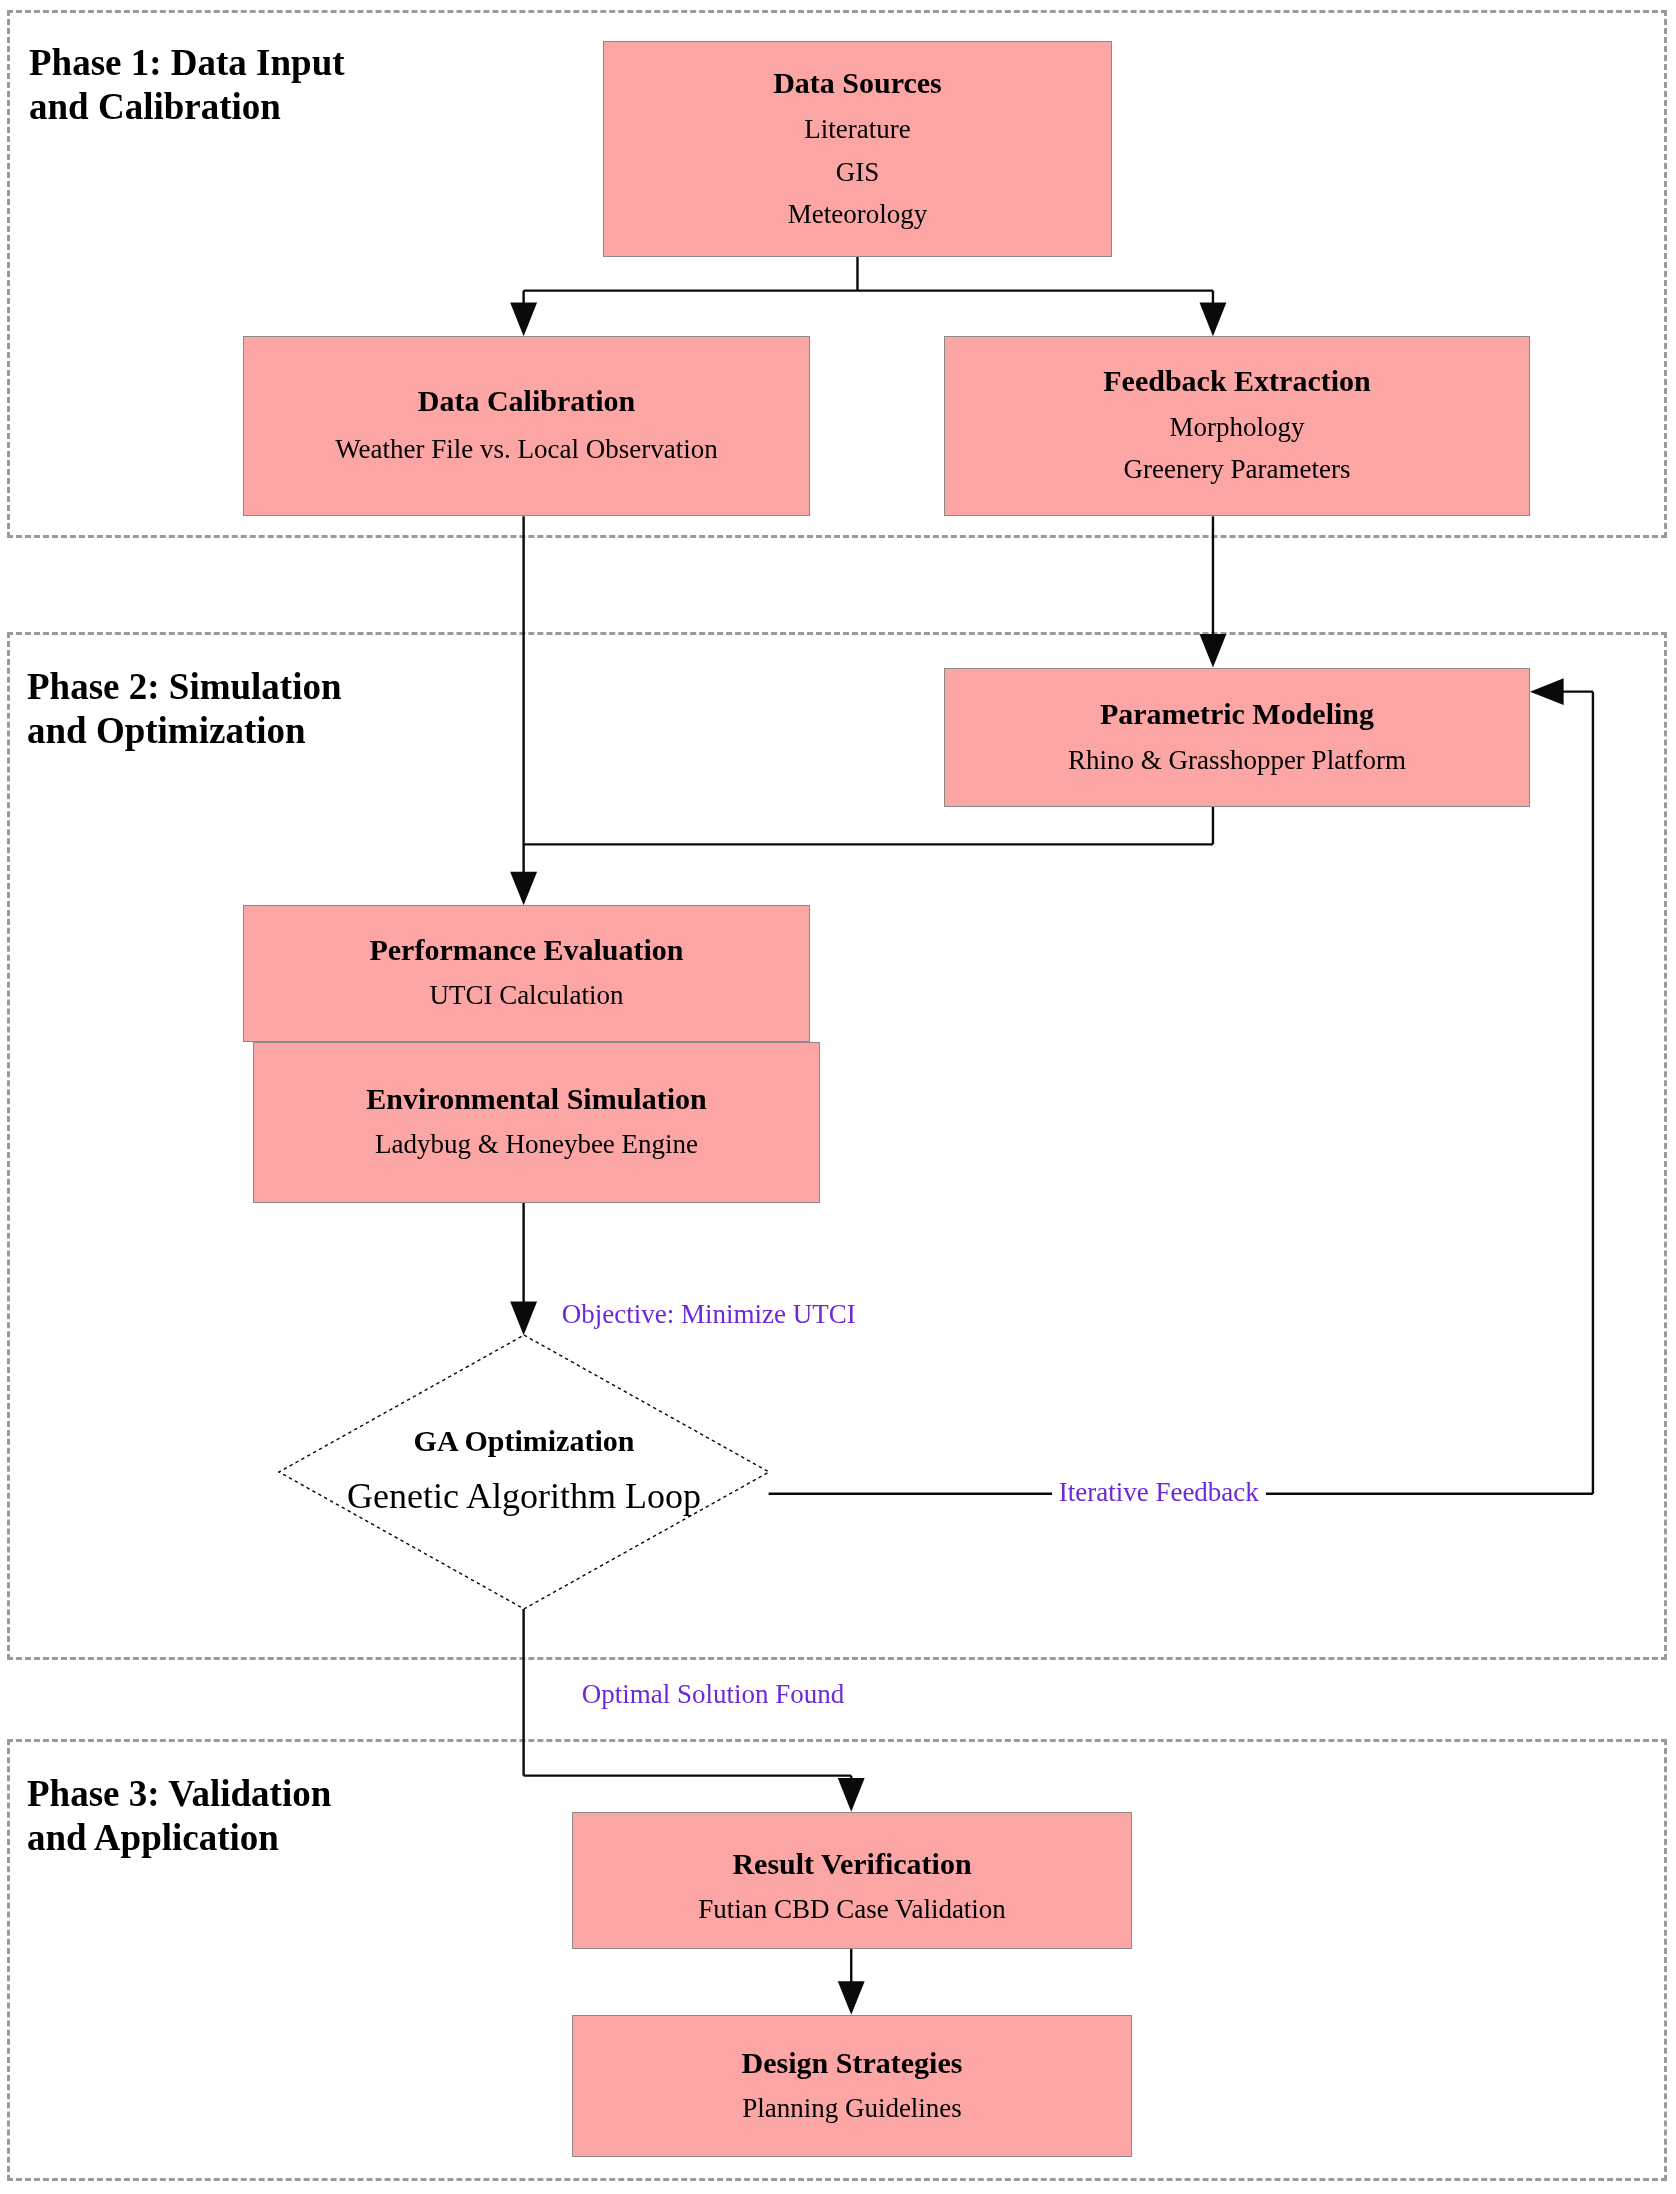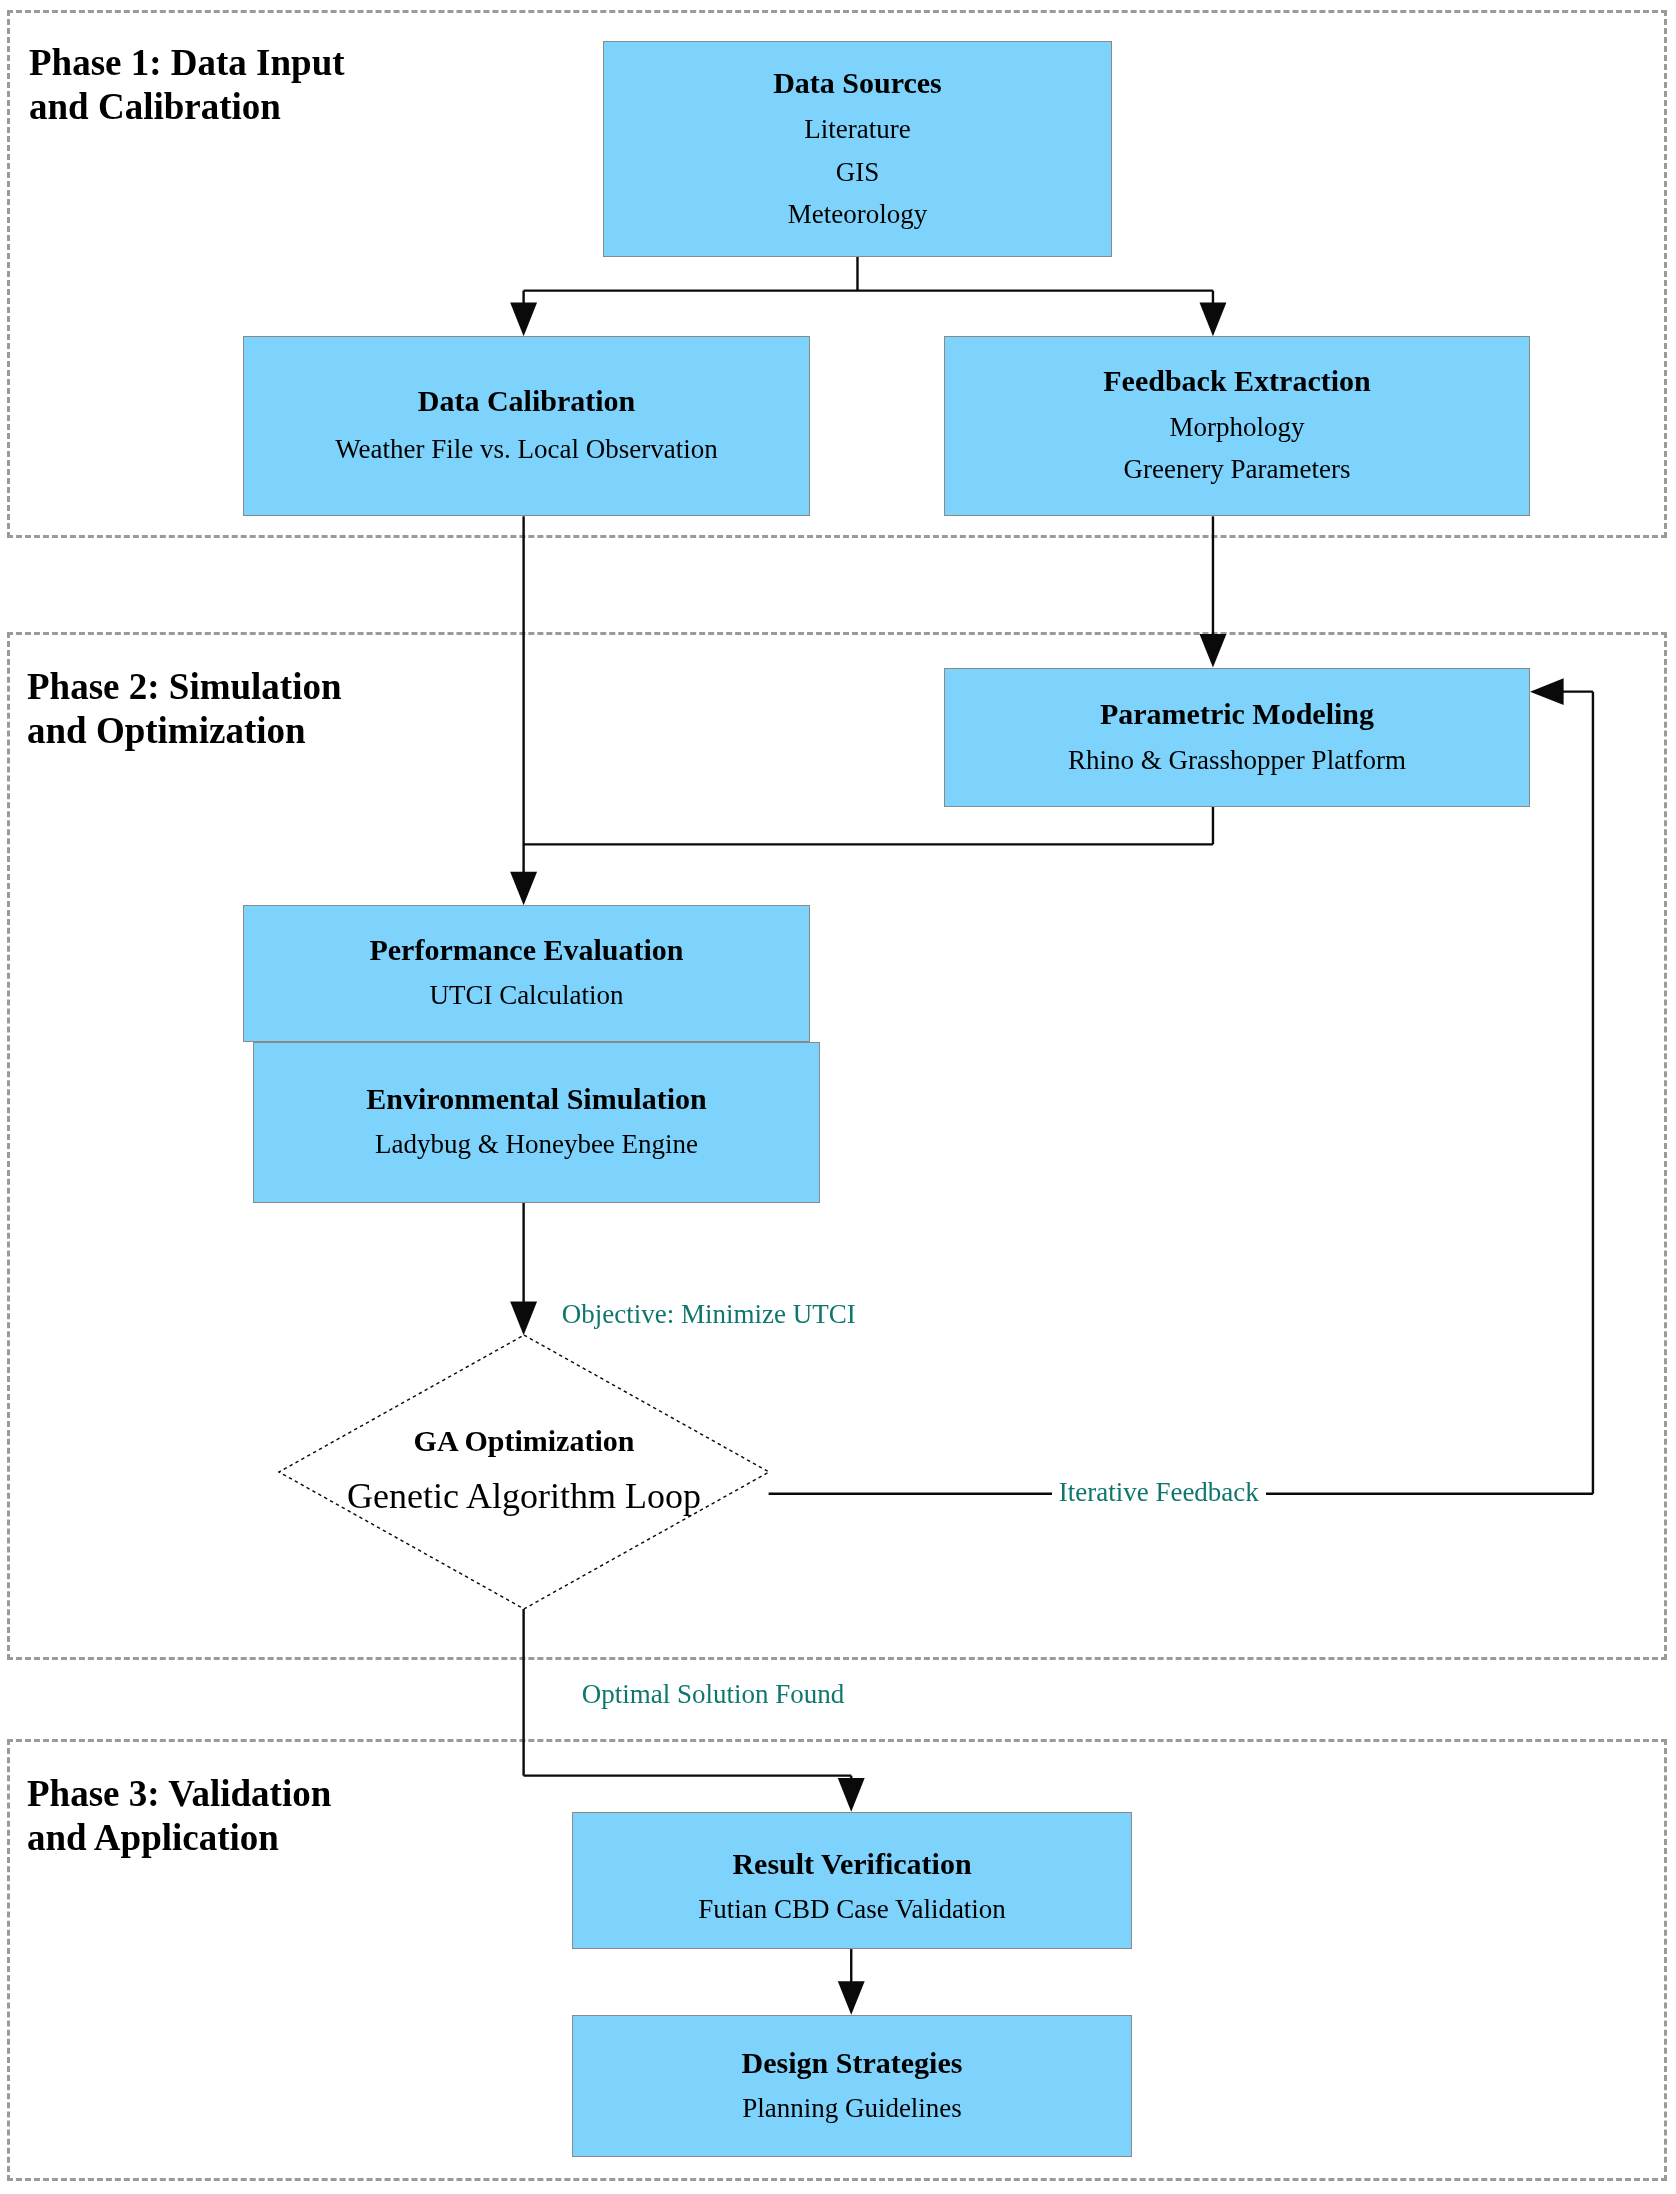--- a/index.html
+++ b/index.html
@@ -24,21 +24,21 @@
     color:#000000;
     line-height:1.18;
     white-space:pre-line;
     letter-spacing:0px;
   }
   
   .node{
     position:absolute;
     box-sizing:border-box;
     border:1.9px solid #8a8a8a;
-    background:#7dd3fc;
+    background:#fca5a5;
     display:flex;
     flex-direction:column;
     align-items:center;
     justify-content:center;
     text-align:center;
     color:#000000;
   }
   .node .title{
     font-weight:bold;
     line-height:1.1;
@@ -66,21 +66,21 @@
     align-items:center;
     justify-content:center;
     text-align:center;
     color:#000000;
   }
   .diamond-text .title{ font-weight:bold; line-height:1.1; }
   .diamond-text .sub{ font-weight:normal; line-height:1.3; margin-top:0.45em; }
   
   .edge-label{
     position:absolute;
-    color:#0f766e;
+    color:#6d28d9;
     background:#ffffff;
     white-space:nowrap;
     line-height:1;
   }
   
   #wires{
     position:absolute;
     left:0; top:0;
     width:1677px;
     height:2194px;

